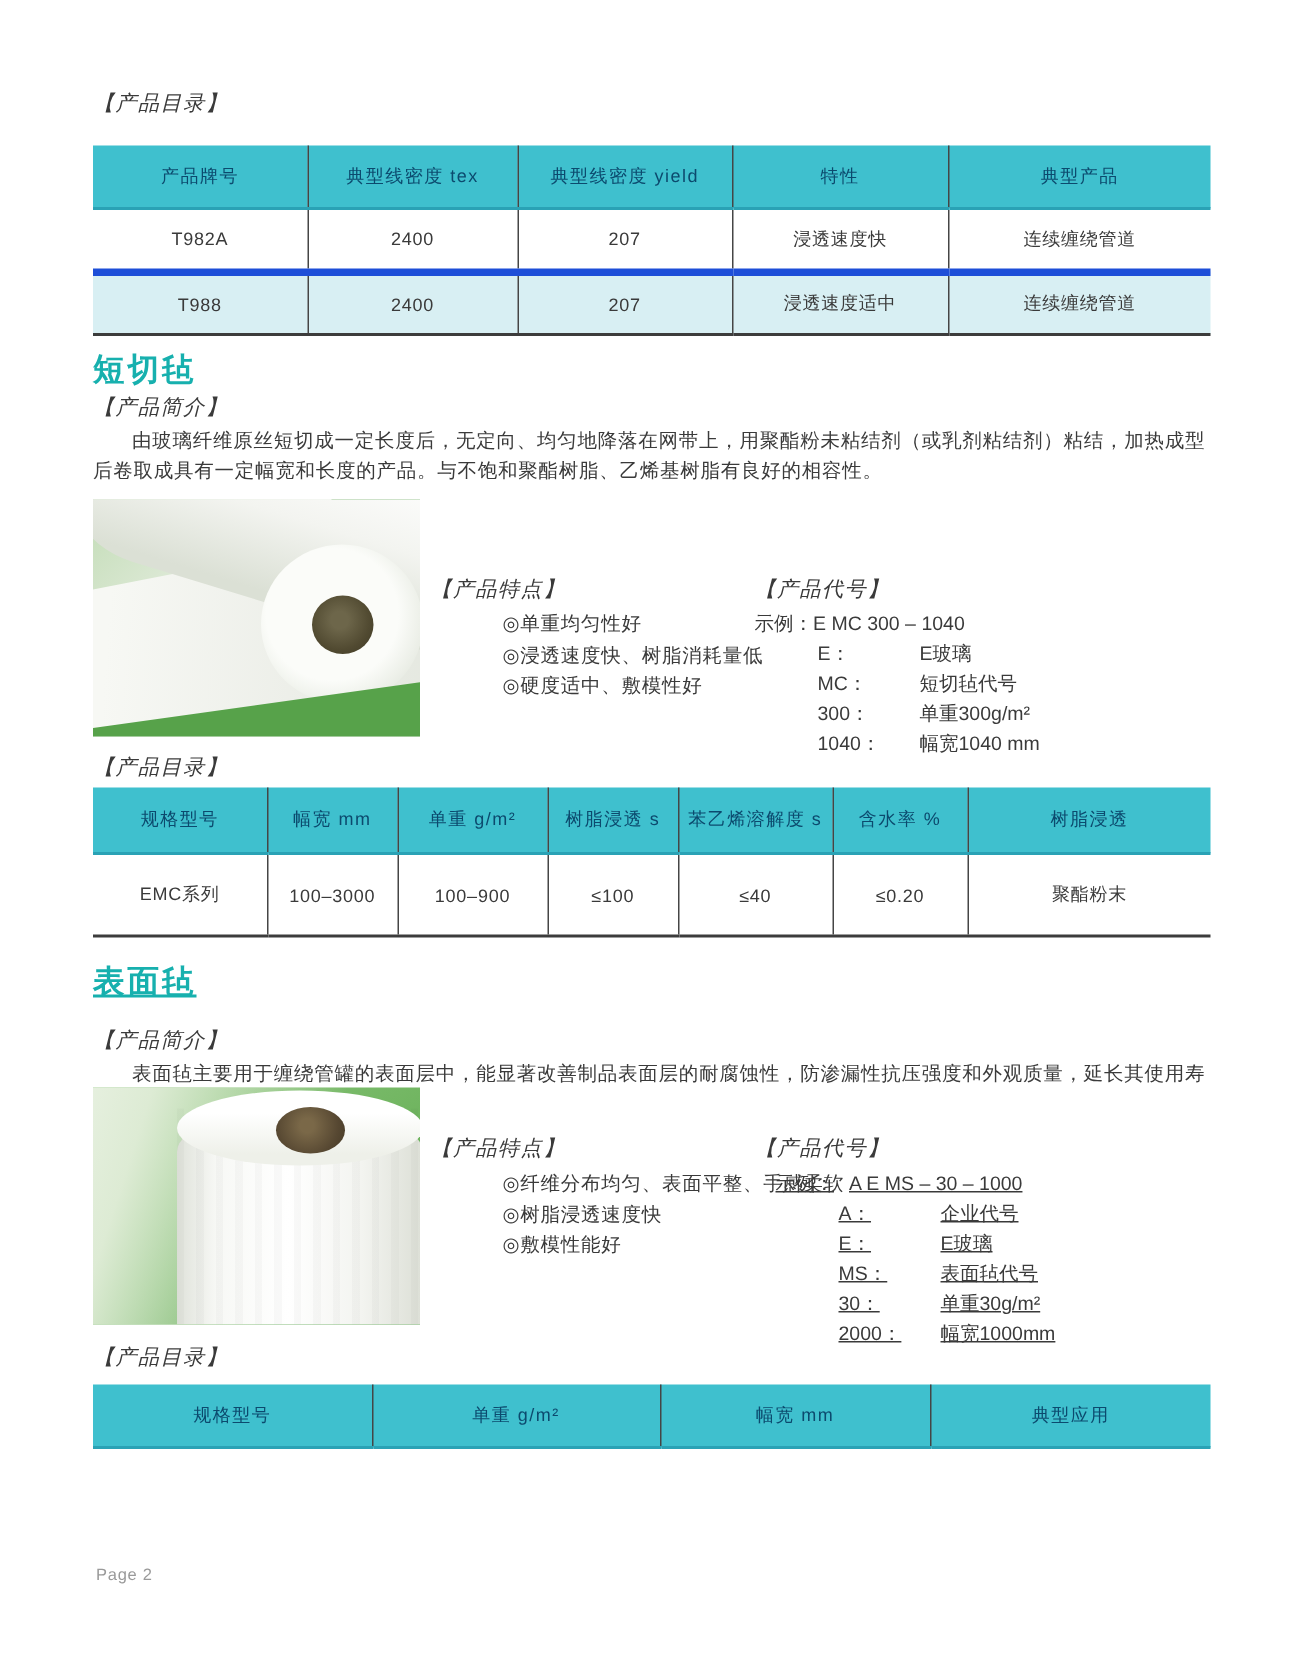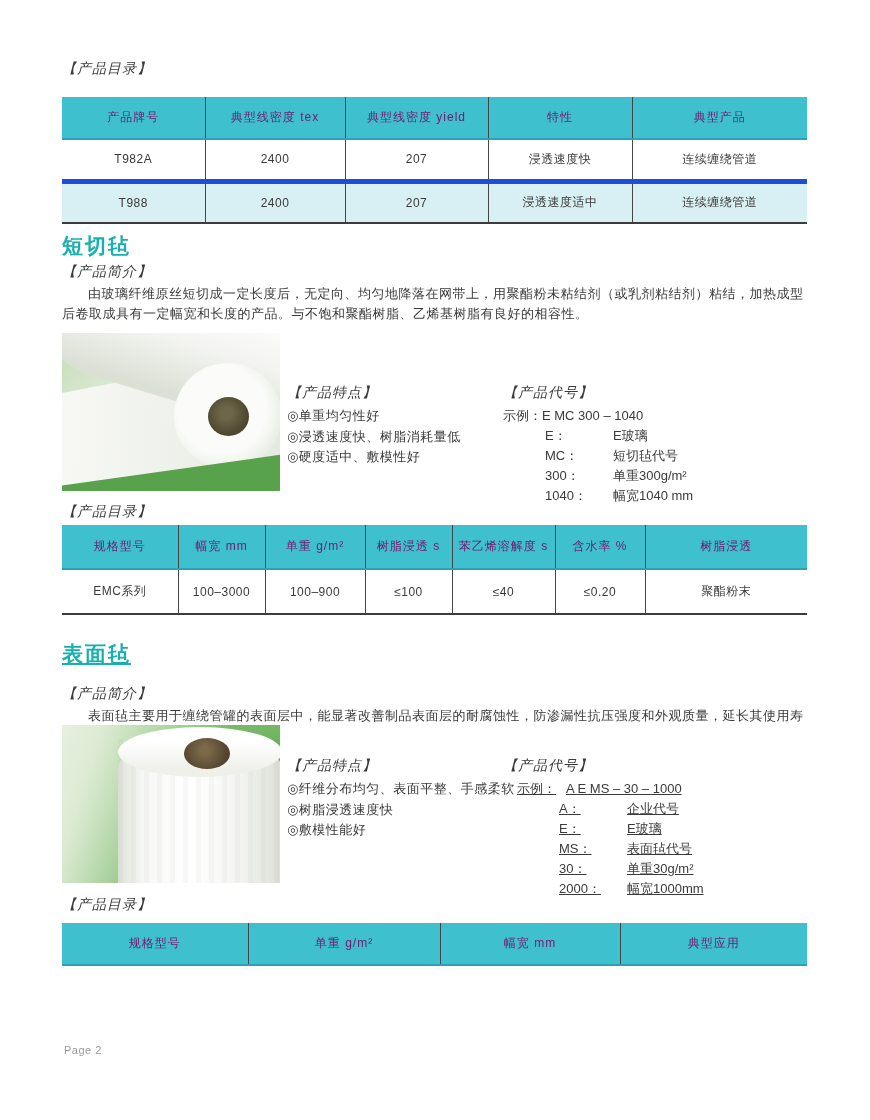--- a/index.html
+++ b/index.html
@@ -8,32 +8,32 @@
     font-family:"Liberation Sans","DejaVu Sans",sans-serif;color:#3a3a3a;
     overflow:hidden;
   }
   .abs{position:absolute;}
   .bracket-label{font-size:14px;color:#3a3a3a;letter-spacing:1px;font-style:italic;}
   .section-title{font-size:21px;font-weight:bold;color:#17b0ae;letter-spacing:2px;}
   .para{font-size:13px;line-height:20px;color:#3a3a3a;text-indent:2em;letter-spacing:0.5px;}
   
   table.cat{border-collapse:collapse;table-layout:fixed;}
   table.cat th{
-    background:#3fc0ce;color:#701a75;font-weight:normal;font-size:12px;
+    background:#3fc0ce;color:#0c4a6e;font-weight:normal;font-size:12px;
     border-bottom:2px solid #2aa2b5;text-align:center;letter-spacing:1px;
   }
   table.cat td{
     font-size:12px;color:#3a3a3a;text-align:center;background:#ffffff;letter-spacing:0.5px;
   }
   table.cat th + th, table.cat td + td{border-left:1px solid #454545;}
   table.cat tr.last td{border-bottom:2px solid #3c3c3c;}
   table.cat tr.sep td{border-top:5px solid #1d4ed8;}
   table.cat tr.alt td{background:#d8eff3;}
   
-  .feat-item{font-size:13px;line-height:20.5px;color:#3a3a3a;letter-spacing:0.5px;}
+  .feat-item{font-size:13px;line-height:20.5px;color:#3a3a3a;letter-spacing:0.5px;margin-left:48px;}
   .code-line{font-size:13px;line-height:20px;color:#3a3a3a;}
   .code-row{font-size:13px;line-height:20px;color:#3a3a3a;padding-left:42px;display:flex;}
   .code-key{display:inline-block;width:68px;}
   .code-val{display:inline-block;}
   
   .photo{overflow:hidden;width:218px;height:158px;}
   .photo1{background:linear-gradient(135deg,#c2dcb6 0%,#e3ecdd 35%,#f2f4ef 70%);}
   .p1-green-tr{position:absolute;right:-20px;top:-22px;width:80px;height:62px;background:#53a046;transform:rotate(14deg);}
   .p1-sheet{position:absolute;left:-70px;top:42px;width:345px;height:210px;transform:rotate(-11deg);
     background:linear-gradient(105deg,#f7f8f4 25%,#eceee8 60%,#e2e6dd 90%);}
@@ -156,21 +156,21 @@
   <tbody>
       <tr style="height:44px">
     <th>规格型号</th>
     <th>幅宽 mm</th>
     <th>单重 g/m²</th>
     <th>树脂浸透 s</th>
     <th>苯乙烯溶解度 s</th>
     <th>含水率 %</th>
     <th>树脂浸透</th>
   </tr>
-  <tr style="height:45px" class="last">
+  <tr style="height:55px" class="last">
     <td>EMC系列</td>
     <td>100–3000</td>
     <td>100–900</td>
     <td>≤100</td>
     <td>≤40</td>
     <td>≤0.20</td>
     <td>聚酯粉末</td>
   </tr>
 </tbody>
   </table>

